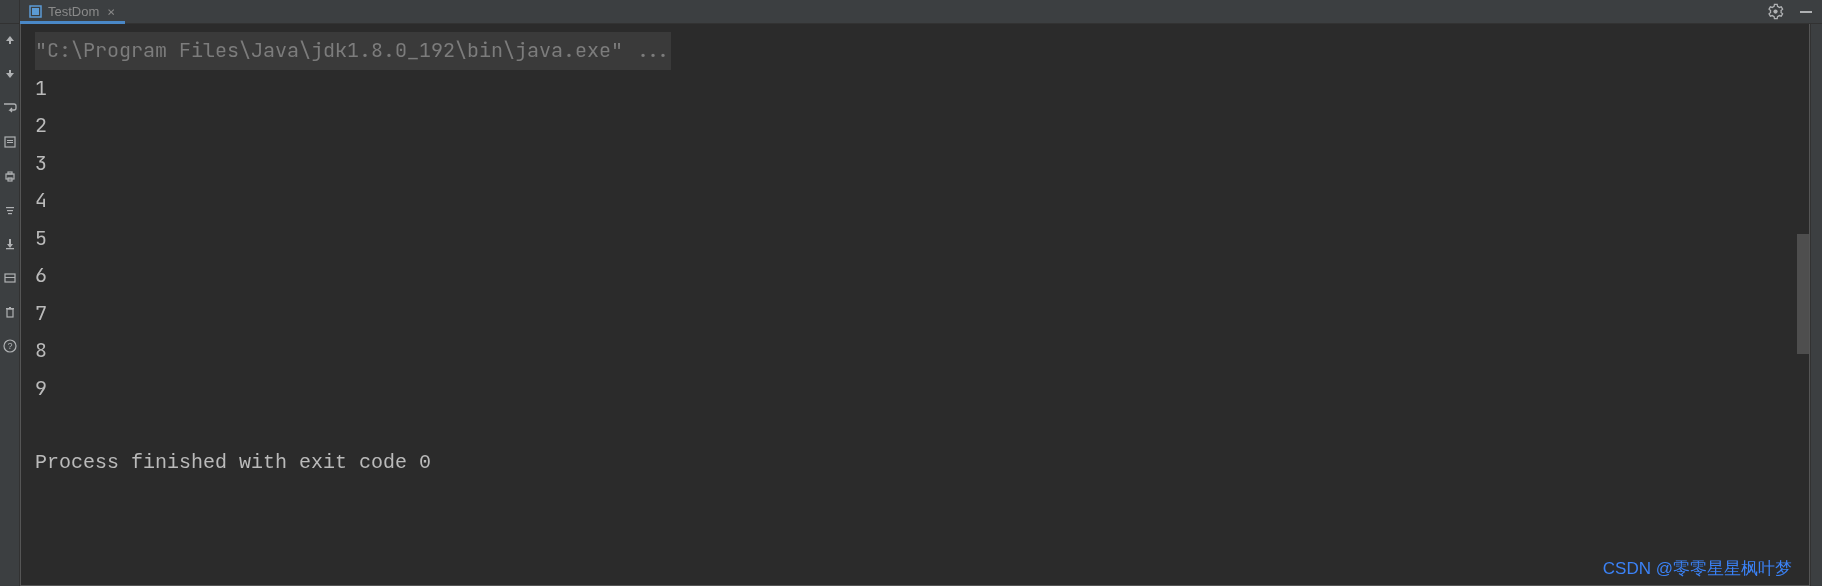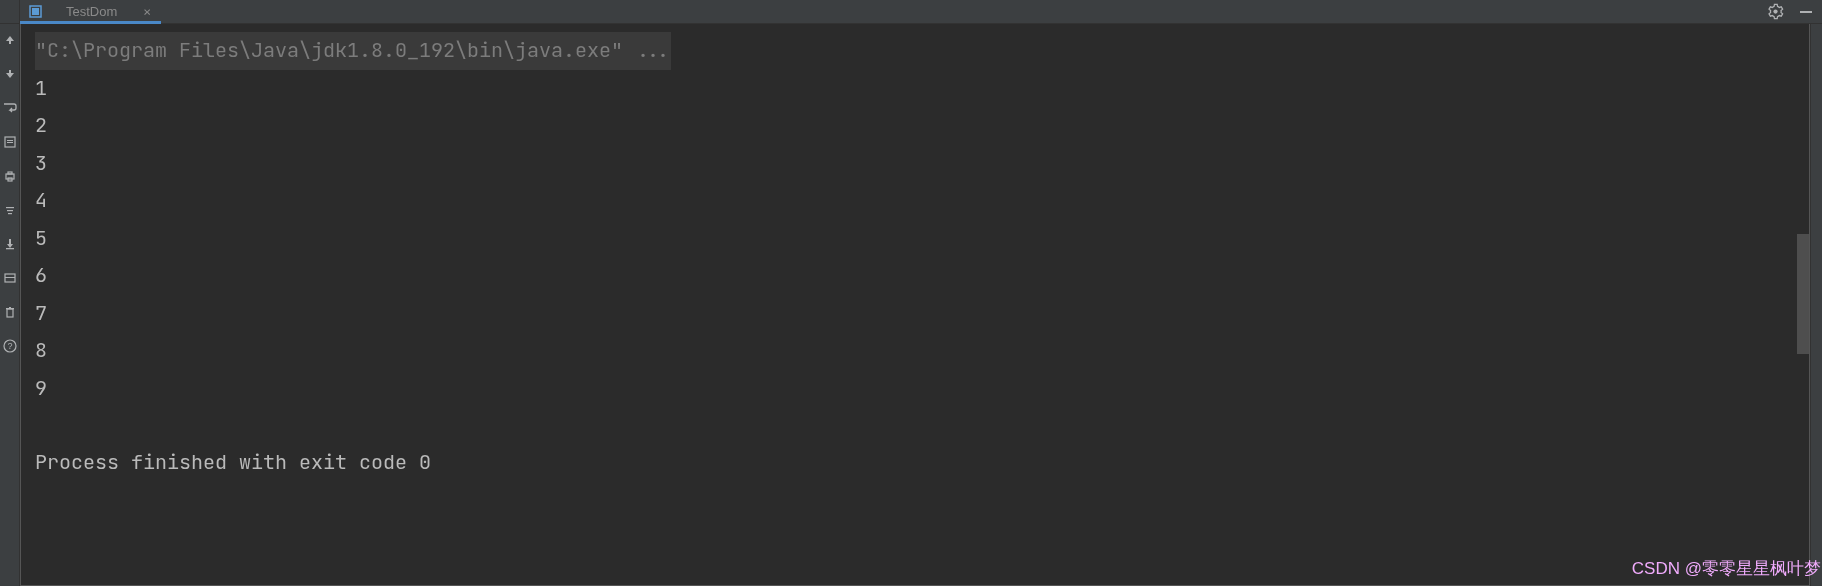--- a/index.html
+++ b/index.html
@@ -27,21 +27,21 @@
     .left-margin {
       width: 20px;
       background: #3c3f41;
       border-right: 1px solid #323232;
       flex-shrink: 0;
     }
     .tab {
       display: flex;
       align-items: center;
       padding: 0 8px;
-      gap: 24px;
+      gap: 6px;
       background: #3c3f41;
       position: relative;
     }
     .tab-icon {
       width: 14px;
       height: 14px;
       display: flex;
       align-items: center;
       justify-content: center;
     }
@@ -117,32 +117,33 @@
       white-space: pre;
       font-family: 'JetBrains Mono', 'Consolas', monospace;
     }
     .cmd-line {
       background: #3a3a3a;
       display: inline-block;
       color: #7c7c7c;
     }
     .process-line {
       margin-top: 37px;
+      font-family: Liberation Mono, monospace;
     }
     .right-border {
       width: 12px;
       background: #3c3f41;
       border-left: 1px solid #323232;
       flex-shrink: 0;
     }
     .watermark {
       position: absolute;
       bottom: 6px;
-      right: 1px;
-      color: #f0abfc;
+      right: 30px;
+      color: #3b82f6;
       font-size: 17px;
       font-family: Arial, sans-serif;
     }
     .scrollbar-track {
       position: absolute;
       right: 0;
       top: 210px;
       width: 12px;
       height: 120px;
       background: #4e4e4e;

